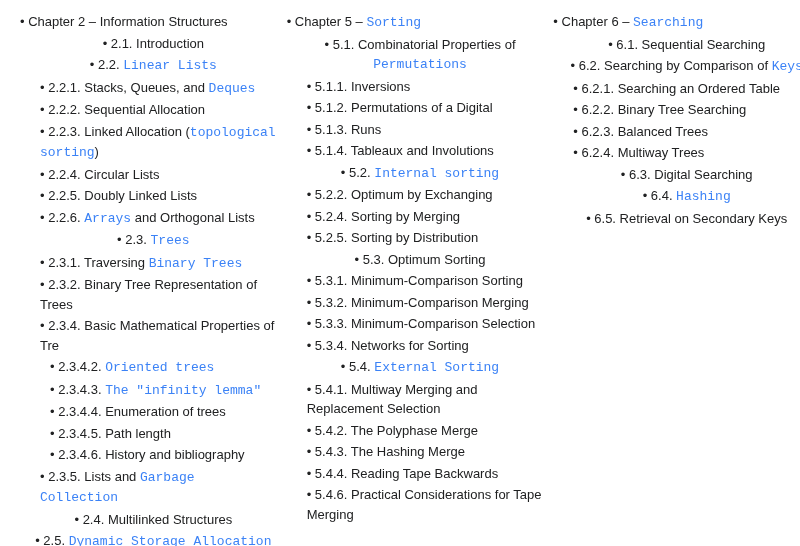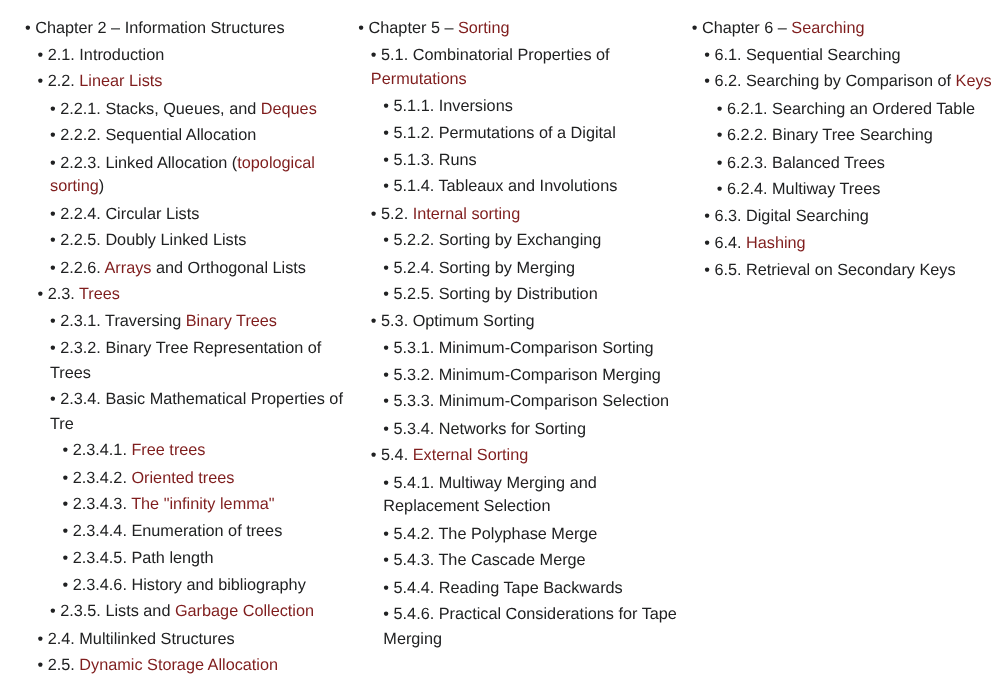--- a/index.html
+++ b/index.html
@@ -22,26 +22,27 @@
     }
     ul {
       list-style: none;
       padding: 0;
       margin: 0;
     }
     li {
       margin: 2px 0;
       line-height: 1.5;
     }
-    .level1 { padding-left: 10px; }
+    .level1 { padding-left: 10px; text-align: center; }
     .level2 { padding-left: 20px; }
     .level3 { padding-left: 30px; }
     a {
-      color: #7f1d1d;
+      color: #3b82f6;
       text-decoration: none;
+      font-family: Liberation Mono, monospace;
     }
     .bullet::before {
       content: "• ";
     }
   </style>
 </head>
 <body>
 
 <div class="columns">
 
@@ -56,21 +57,20 @@
       <li class="level2 bullet">2.2.1. Stacks, Queues, and <a href="#">Deques</a></li>
       <li class="level2 bullet">2.2.2. Sequential Allocation</li>
       <li class="level2 bullet">2.2.3. Linked Allocation (<a href="#">topological sorting</a>)</li>
       <li class="level2 bullet">2.2.4. Circular Lists</li>
       <li class="level2 bullet">2.2.5. Doubly Linked Lists</li>
       <li class="level2 bullet">2.2.6. <a href="#">Arrays</a> and Orthogonal Lists</li>
       <li class="level1 bullet">2.3. <a href="#">Trees</a></li>
       <li class="level2 bullet">2.3.1. Traversing <a href="#">Binary Trees</a></li>
       <li class="level2 bullet">2.3.2. Binary Tree Representation of Trees</li>
       <li class="level2 bullet">2.3.4. Basic Mathematical Properties of Tre</li>
-      <li class="level3 bullet">2.3.4.1. <a href="#">Free trees</a></li>
       <li class="level3 bullet">2.3.4.2. <a href="#">Oriented trees</a></li>
       <li class="level3 bullet">2.3.4.3. <a href="#">The "infinity lemma"</a></li>
       <li class="level3 bullet">2.3.4.4. Enumeration of trees</li>
       <li class="level3 bullet">2.3.4.5. Path length</li>
       <li class="level3 bullet">2.3.4.6. History and bibliography</li>
       <li class="level2 bullet">2.3.5. Lists and <a href="#">Garbage Collection</a></li>
       <li class="level1 bullet">2.4. Multilinked Structures</li>
       <li class="level1 bullet">2.5. <a href="#">Dynamic Storage Allocation</a></li>
 
     </ul>
@@ -80,32 +80,32 @@
     <ul>
       <li class="bullet">
         <span>Chapter 5 – </span><a href="#">Sorting</a>
       </li>
       <li class="level1 bullet">5.1. Combinatorial Properties of <a href="#">Permutations</a></li>
       <li class="level2 bullet">5.1.1. Inversions</li>
       <li class="level2 bullet">5.1.2. Permutations of a Digital</li>
       <li class="level2 bullet">5.1.3. Runs</li>
       <li class="level2 bullet">5.1.4. Tableaux and Involutions</li>
       <li class="level1 bullet">5.2. <a href="#">Internal sorting</a></li>
-      <li class="level2 bullet">5.2.2. Sorting by Exchanging</li>
+      <li class="level2 bullet">5.2.2. Optimum by Exchanging</li>
       <li class="level2 bullet">5.2.4. Sorting by Merging</li>
       <li class="level2 bullet">5.2.5. Sorting by Distribution</li>
       <li class="level1 bullet">5.3. Optimum Sorting</li>
       <li class="level2 bullet">5.3.1. Minimum-Comparison Sorting</li>
       <li class="level2 bullet">5.3.2. Minimum-Comparison Merging</li>
       <li class="level2 bullet">5.3.3. Minimum-Comparison Selection</li>
       <li class="level2 bullet">5.3.4. Networks for Sorting</li>
       <li class="level1 bullet">5.4. <a href="#">External Sorting</a></li>
       <li class="level2 bullet">5.4.1. Multiway Merging and Replacement Selection</li>
       <li class="level2 bullet">5.4.2. The Polyphase Merge</li>
-      <li class="level2 bullet">5.4.3. The Cascade Merge</li>
+      <li class="level2 bullet">5.4.3. The Hashing Merge</li>
       <li class="level2 bullet">5.4.4. Reading Tape Backwards</li>
       <li class="level2 bullet">5.4.6. Practical Considerations for Tape Merging</li>
 
     </ul>
   </div>
 
   <div class="column">
     <ul>
       <li class="bullet">
         <span>Chapter 6 – </span><a href="#">Searching</a>

